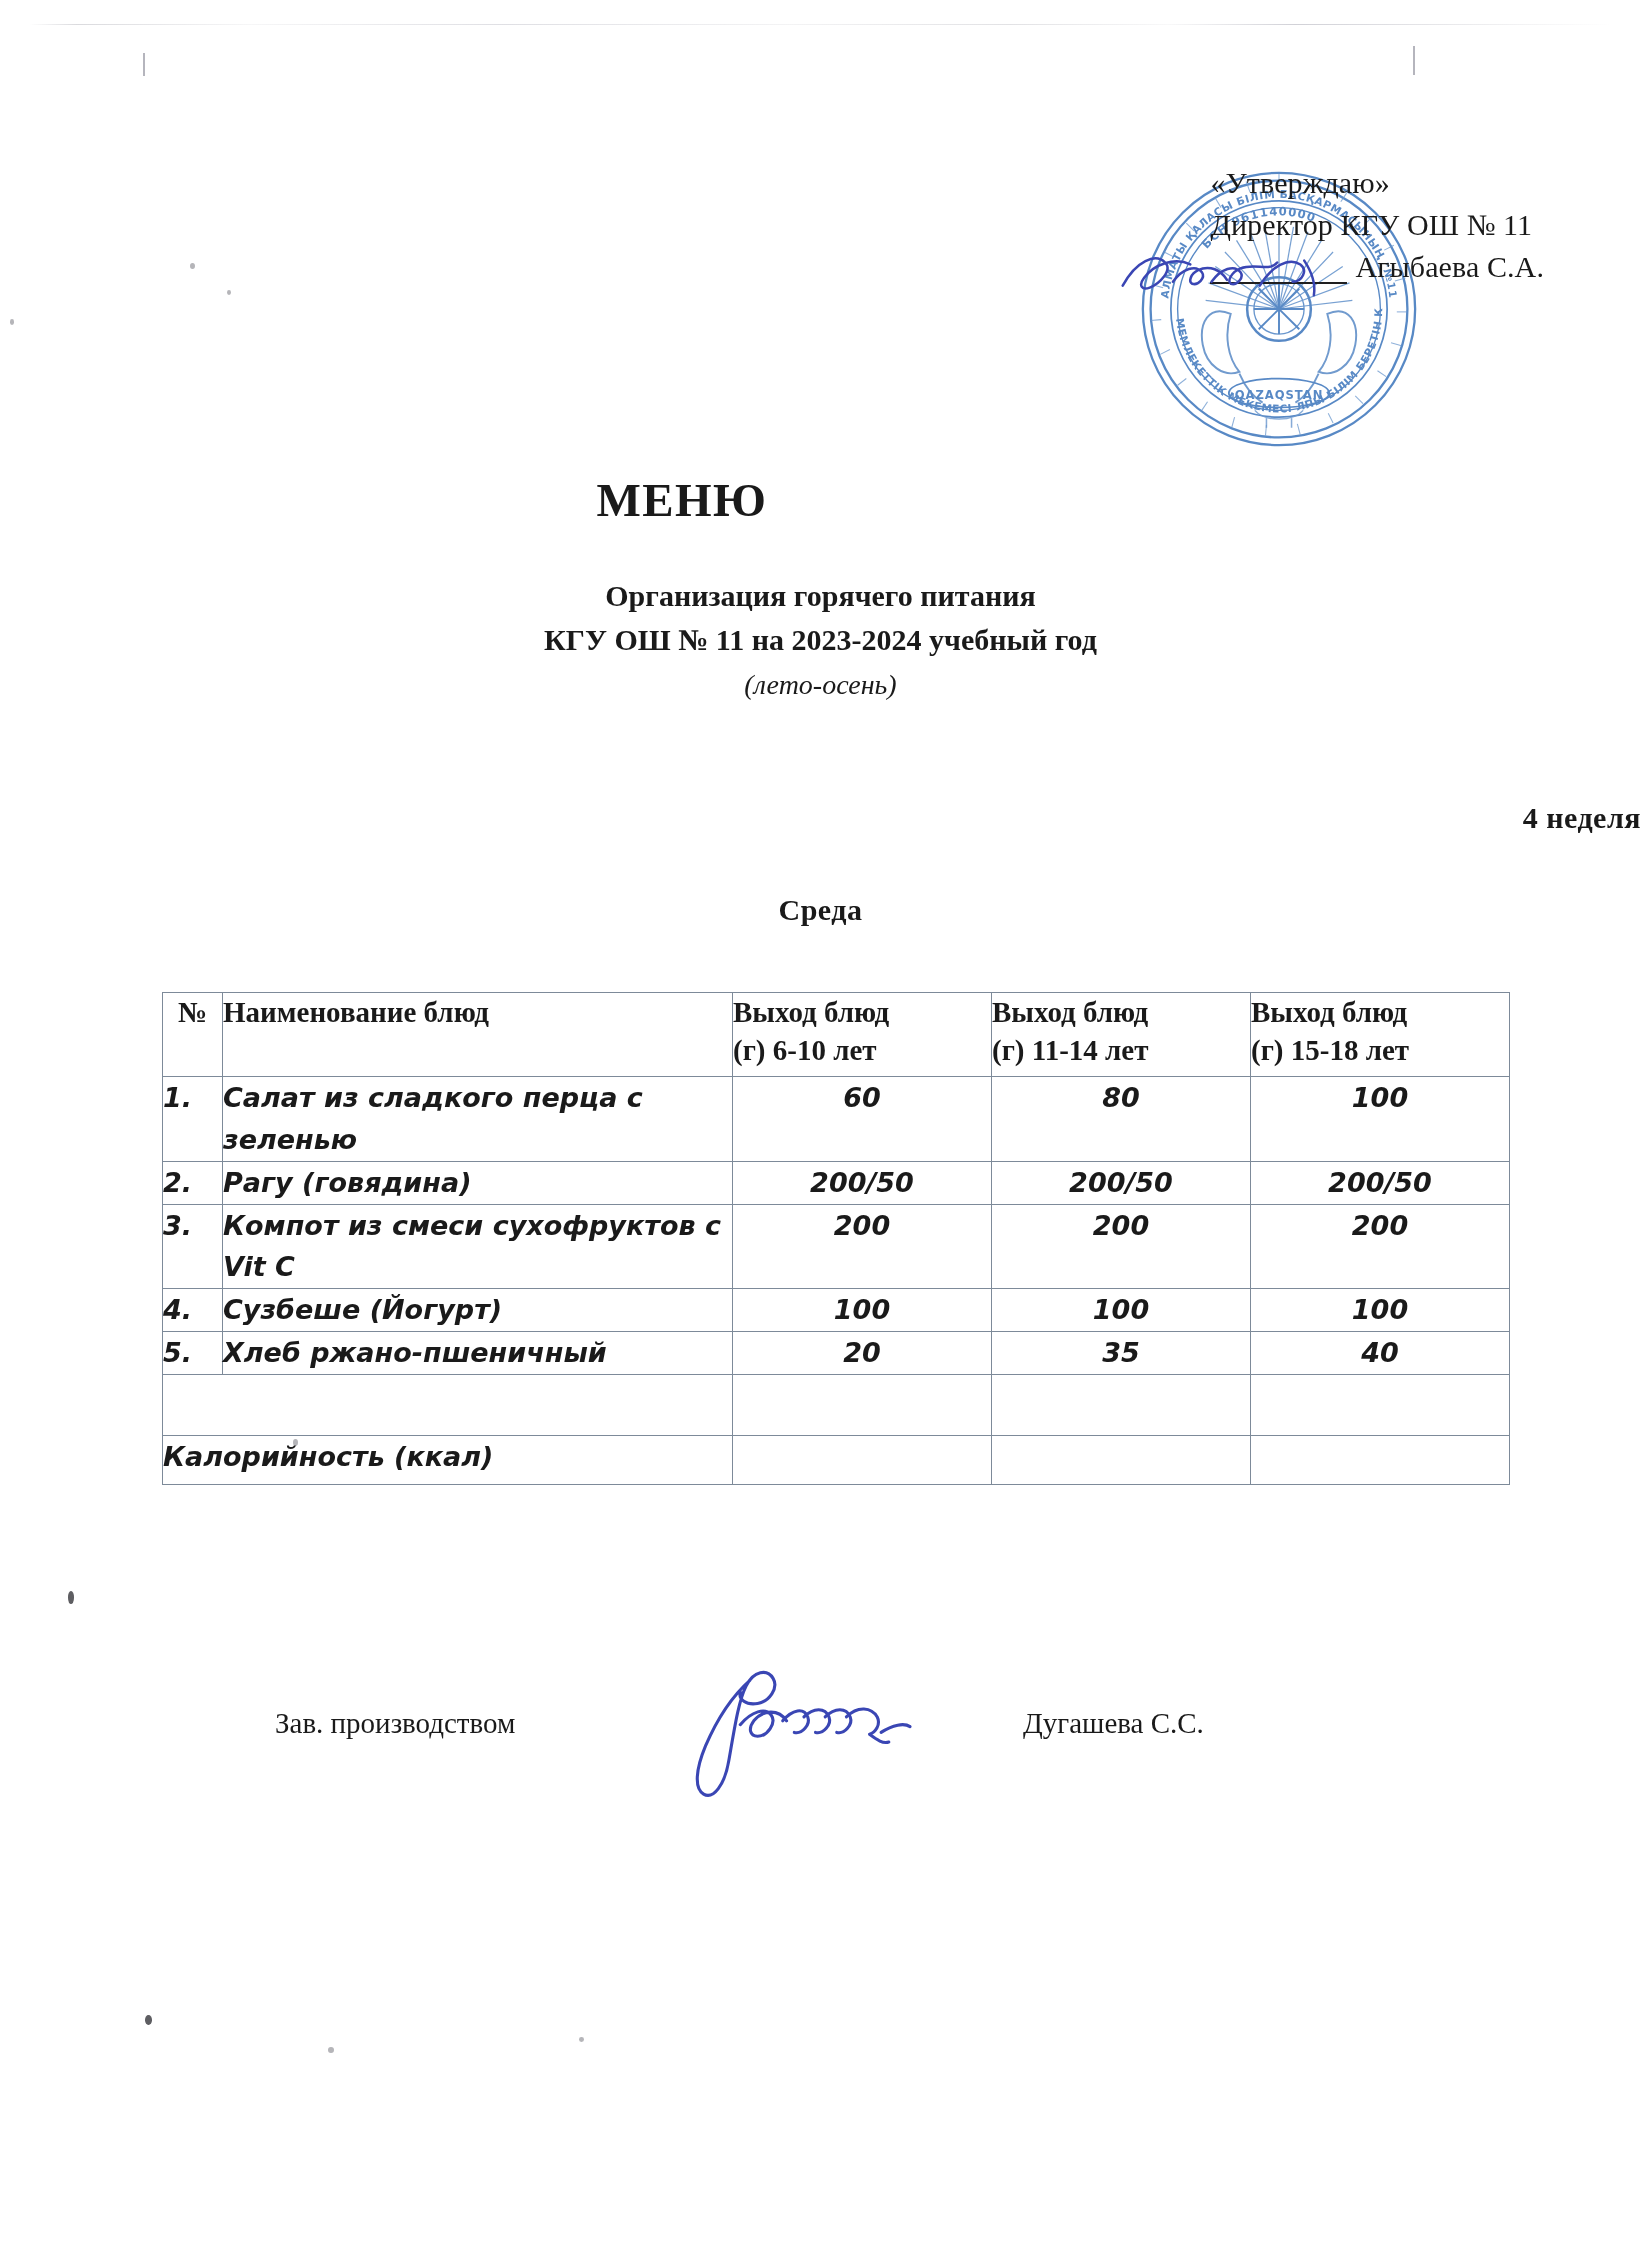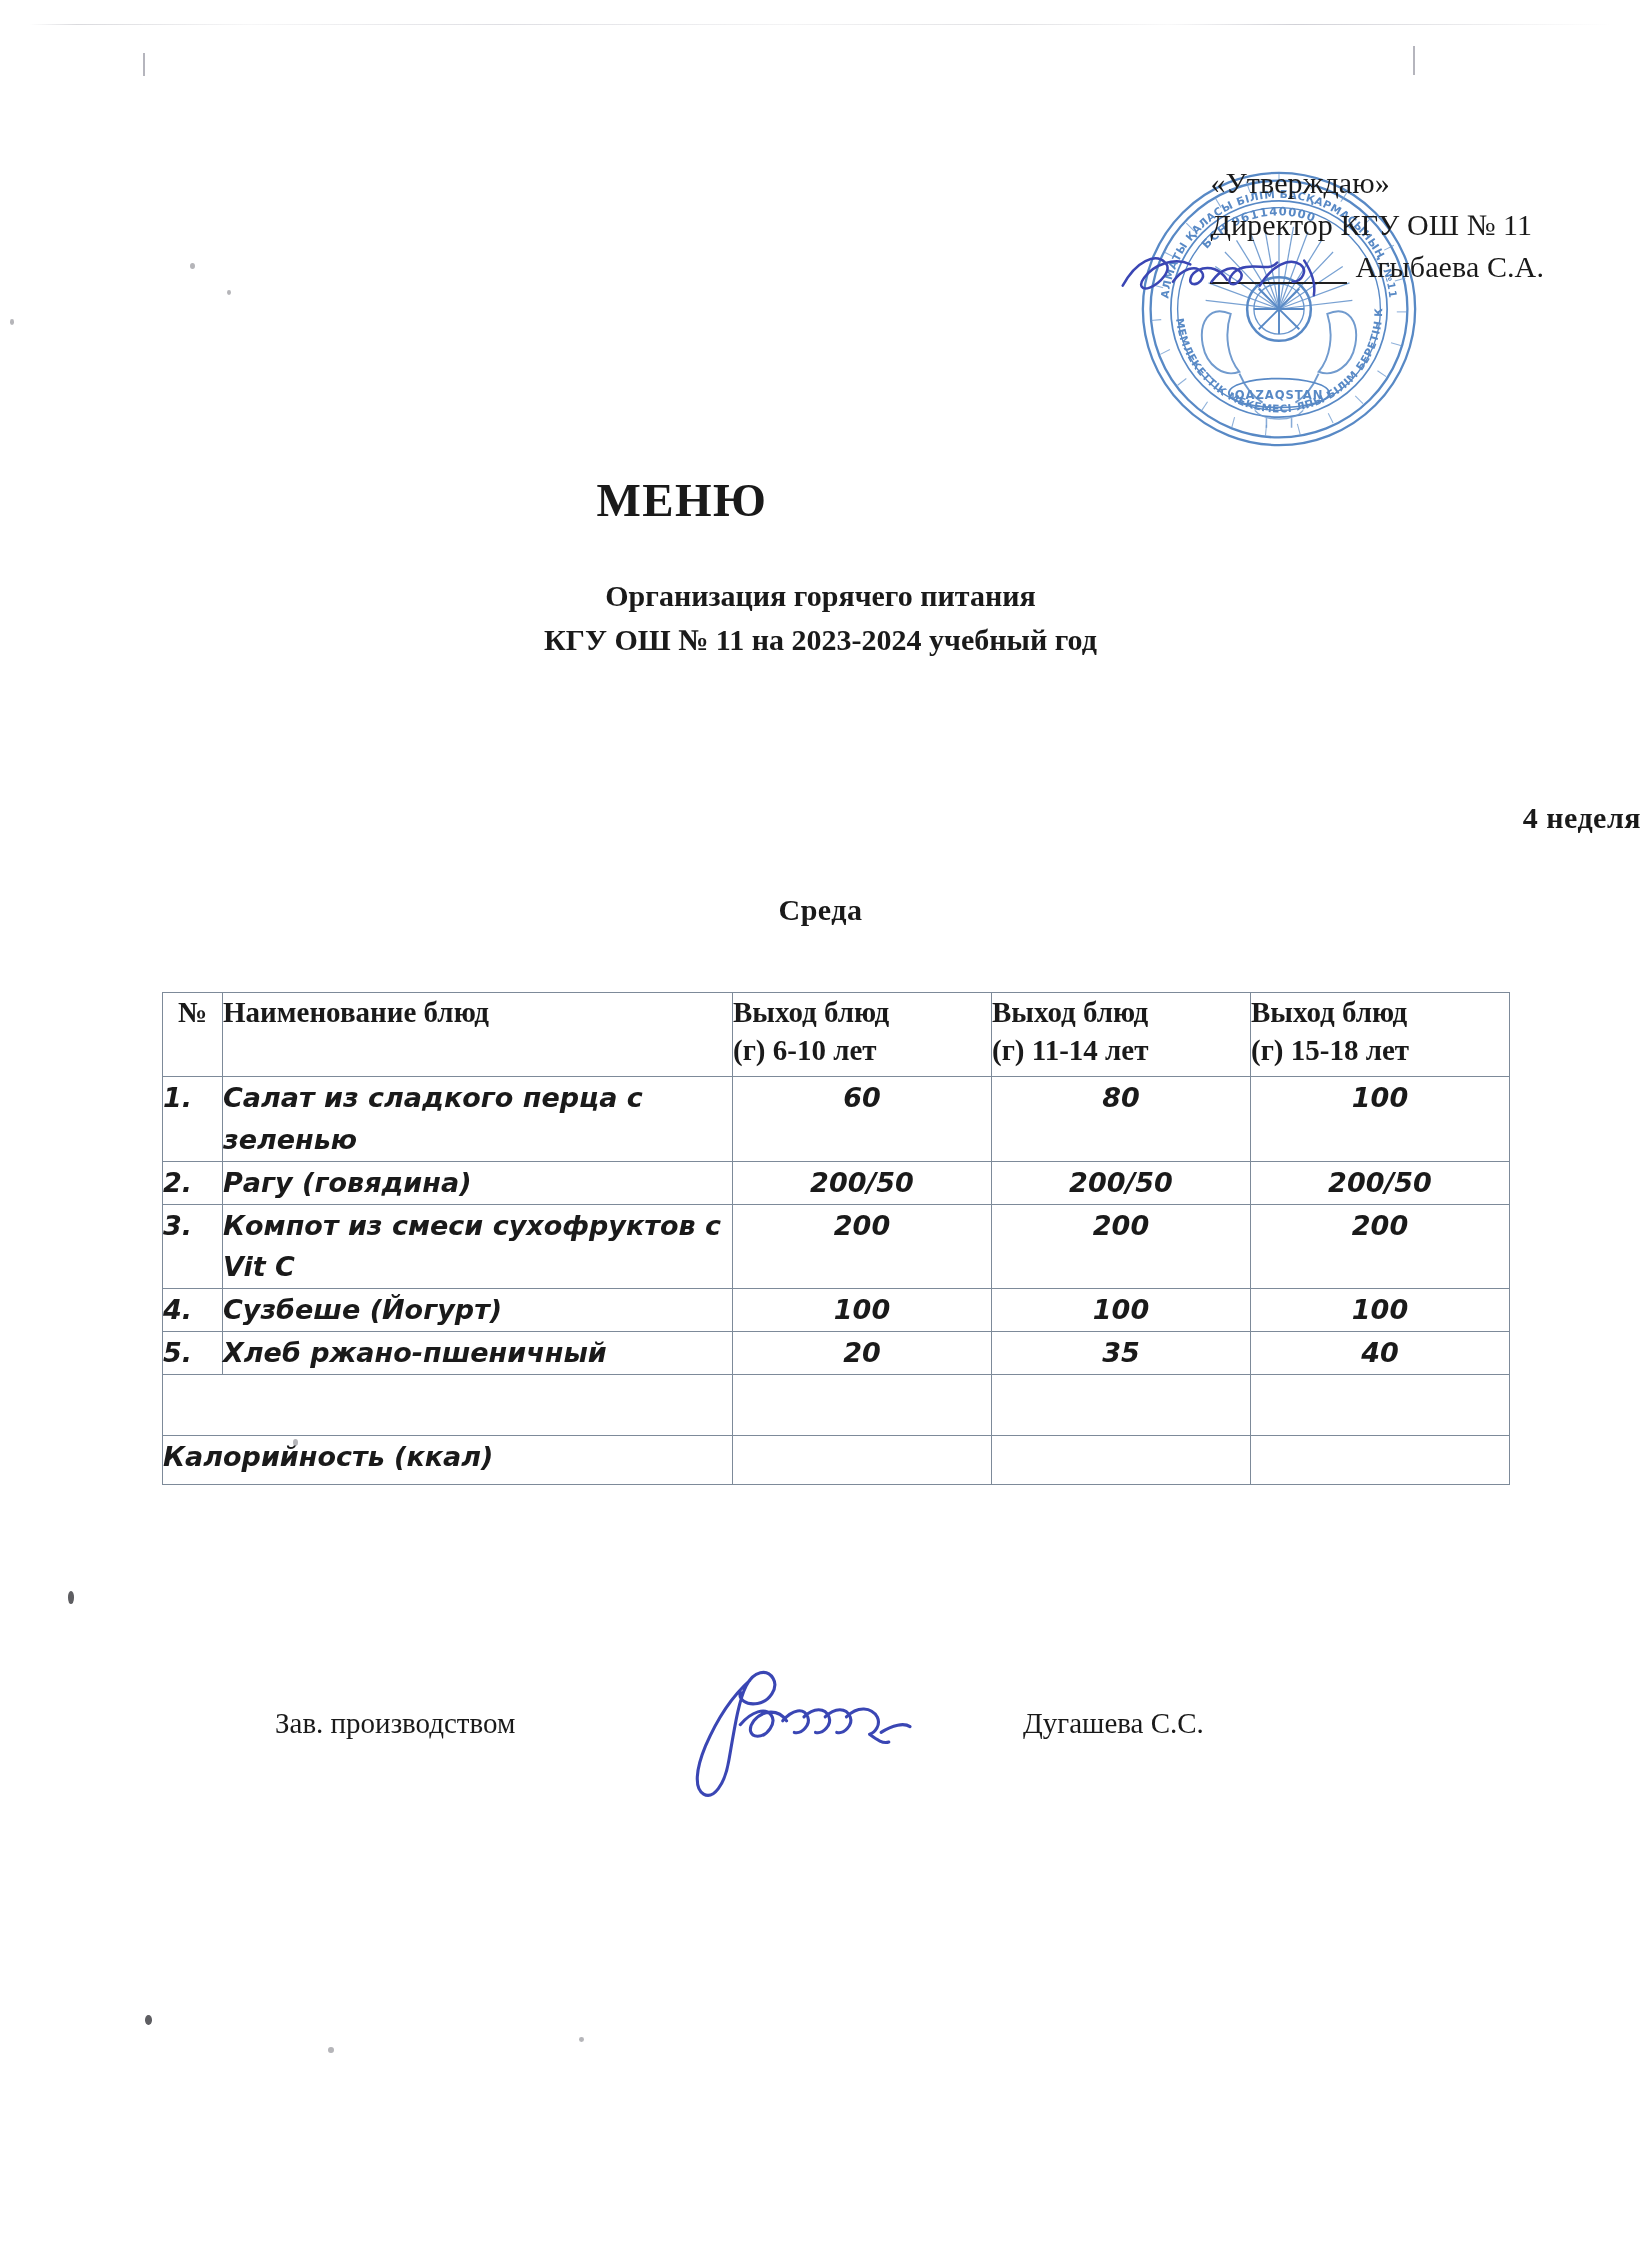--- a/index.html
+++ b/index.html
@@ -382,20 +382,21 @@
         <path d="M 196,18 C 204,30 208,42 206,54"></path>
       </g>
     </svg>
   </div>
 
   <div class="doc-title">МЕНЮ</div>
   <div class="subtitle">
     <div>Организация горячего питания</div>
     <div>КГУ ОШ № 11 на 2023-2024 учебный год</div>
   </div>
+  <div class="season">(лето-осень)</div>
   <div class="week-label">4  неделя</div>
   <div class="day-label">Среда</div>
 
   <div class="menu-table-wrap">
     <table class="menu">
       <colgroup>
         <col class="col-num">
         <col class="col-name">
         <col class="col-dose">
         <col class="col-dose">

